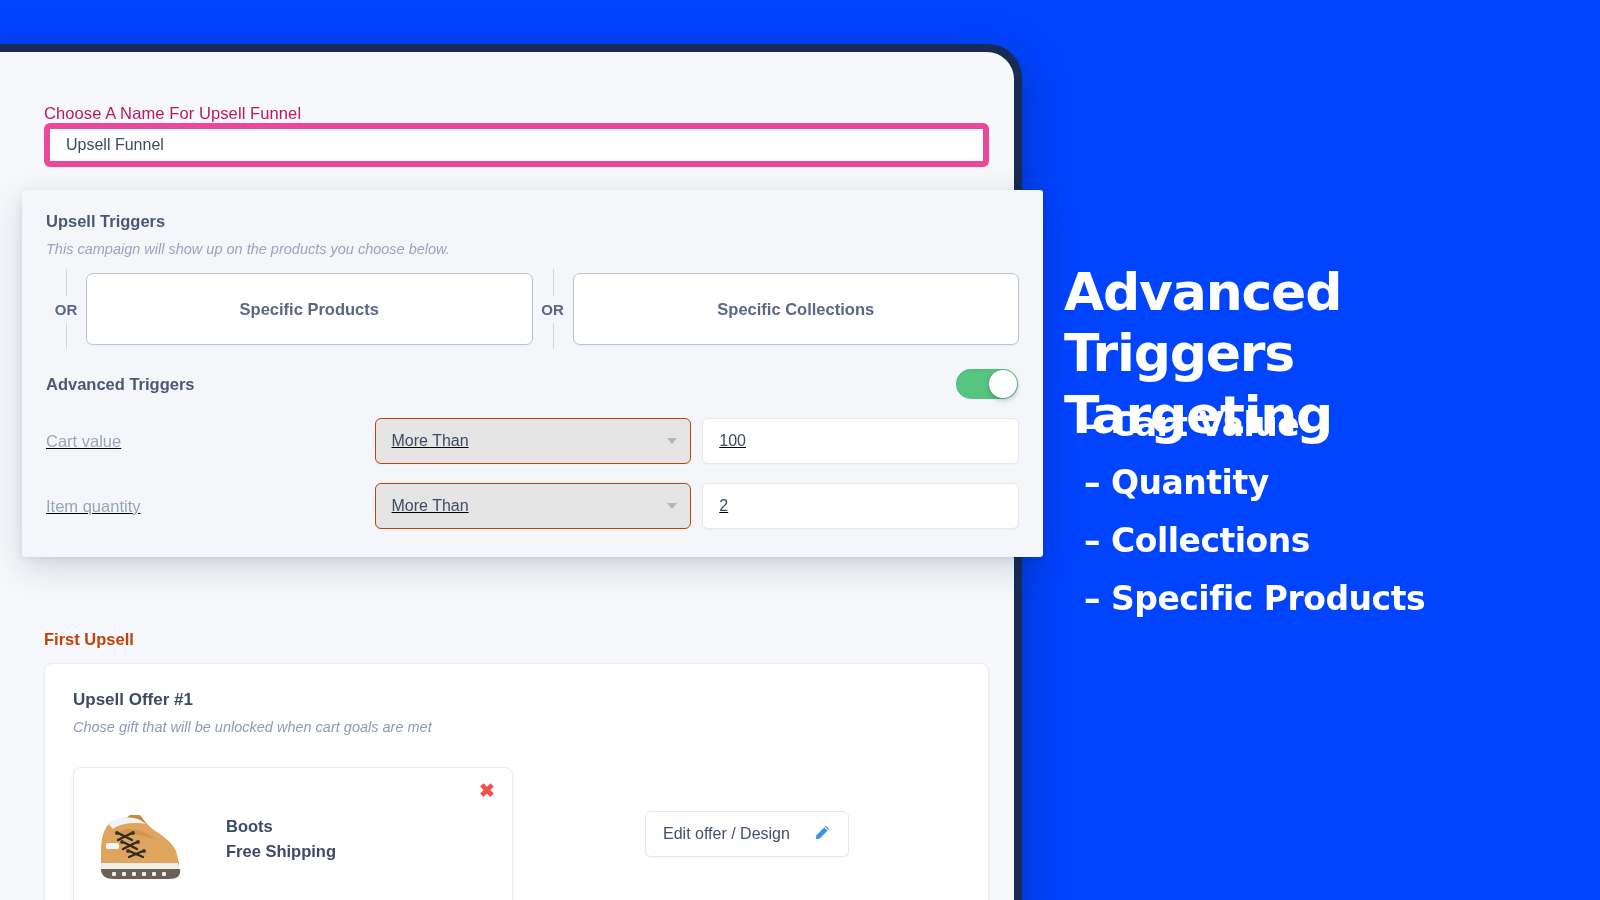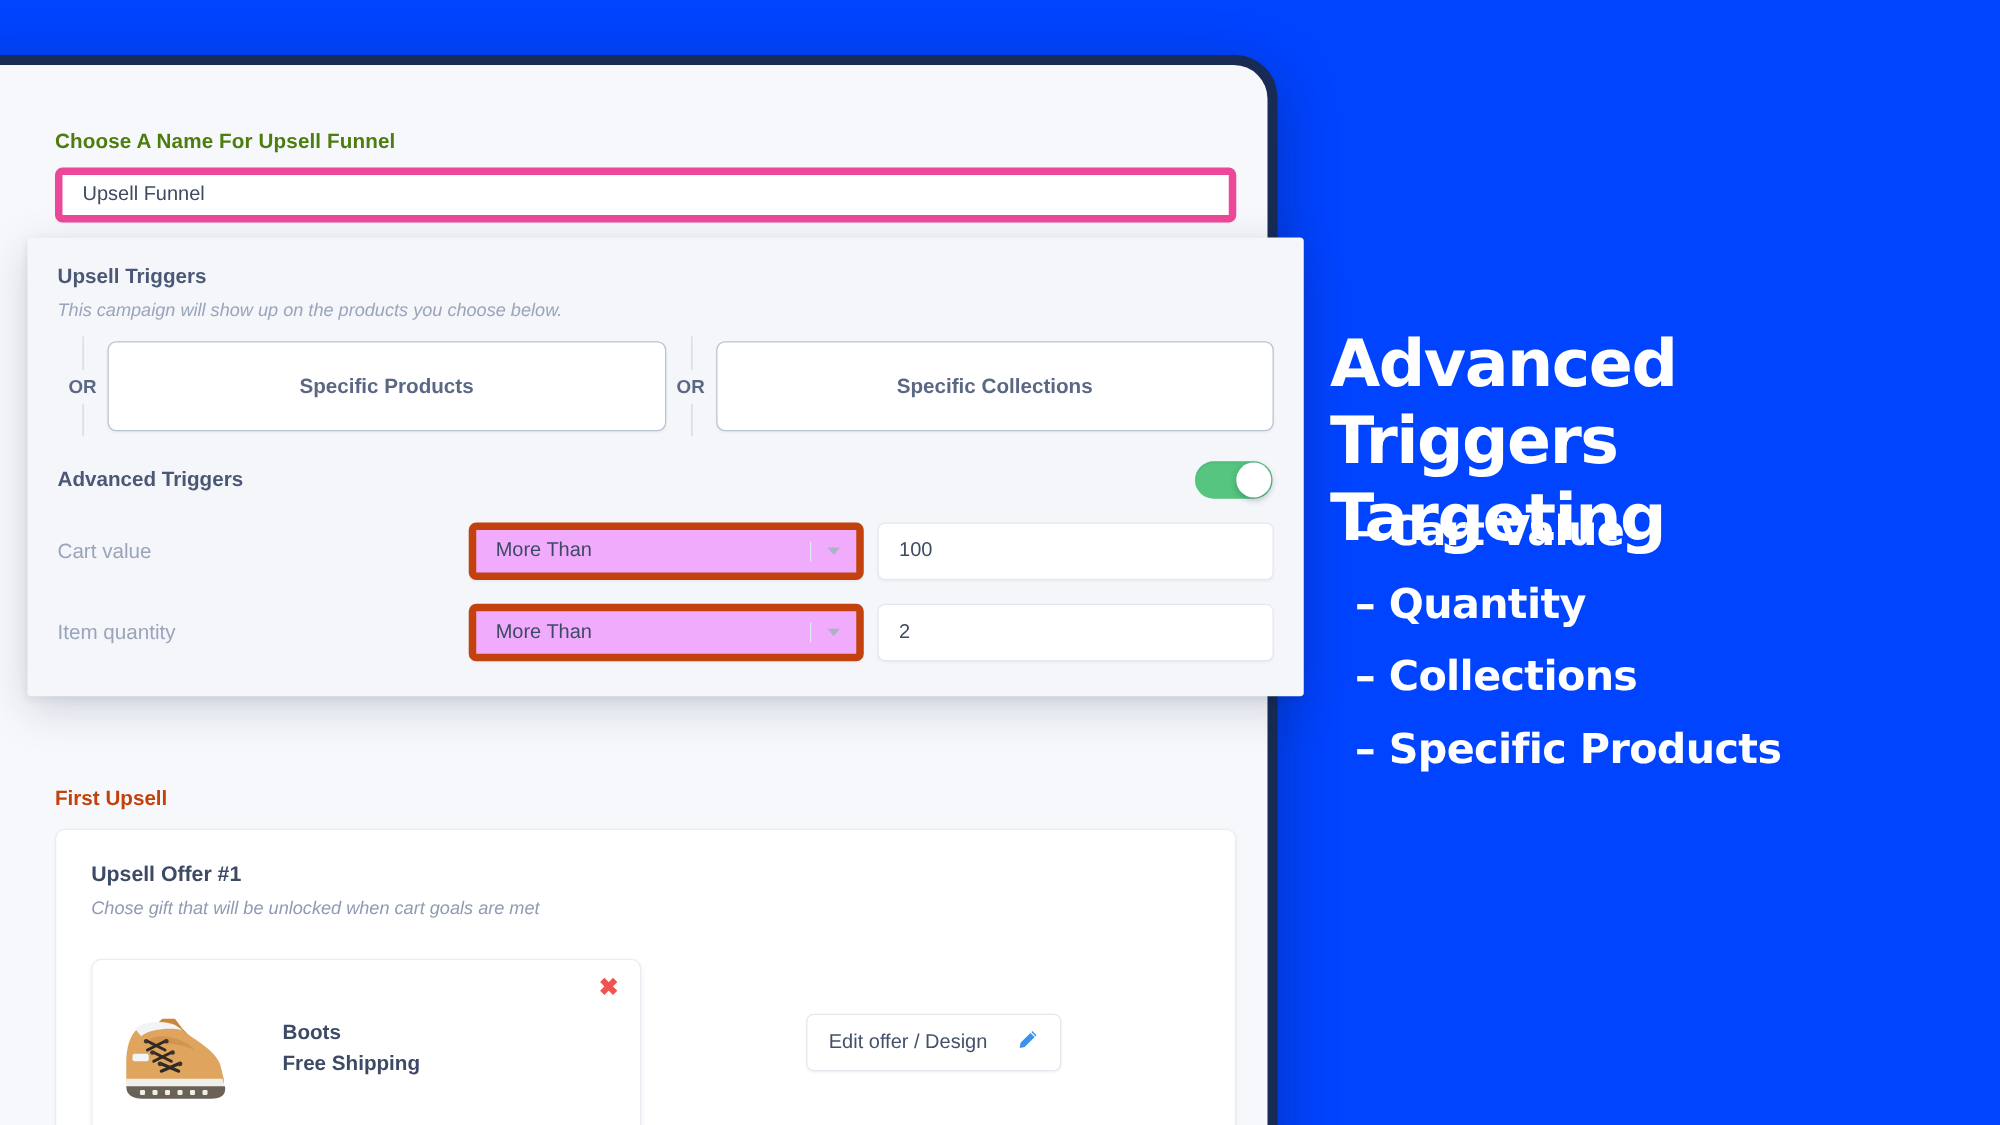--- a/index.html
+++ b/index.html
@@ -26,22 +26,22 @@
     left: 8px; top: 8px; right: 8px; bottom: 0;
     background: #f6f8fb;
     border-radius: 27px 27px 0 0;
     overflow: hidden;
   }
 
   
   .page-pad { position: absolute; left: 96px; top: 52px; right: 32px; }
 
   .field-label {
-    font-size: 16.5px; font-weight: bold; color: #4d7c0f;
-    letter-spacing: .1px; margin-bottom: 11px;
+    font-size: 16.5px; font-weight: normal; color: #be185d;
+    letter-spacing: .1px; margin-bottom: 0;
   }
   .text-input {
     width: 945px; height: 44px;
     background: #ffffff;
     border: 6px solid #ec4899;
     border-radius: 6px;
     display: flex; align-items: center;
     padding: 0 16px;
     font-size: 16px; color: #3e4a64;
     box-shadow: 0 1px 2px rgba(20,35,70,.035);
@@ -153,25 +153,25 @@
   .toggle .on-txt {
     position: absolute; left: 11px; top: 50%; transform: translateY(-50%);
     font-size: 10.5px; font-weight: bold; color: #ffffff; letter-spacing: .5px; margin-left: 26px;
   }
   .toggle .knob {
     position: absolute; right: 1px; top: 1px;
     width: 28px; height: 28px; border-radius: 50%;
     background: #ffffff; box-shadow: 0 2px 5px rgba(20,35,70,.3);
   }
 
-  .cond-row { display: flex; align-items: center; margin-top: 19px; }
+  .cond-row { display: flex; align-items: center; margin-top: 19px; text-decoration: underline; }
   .cond-label { width: 330px; font-size: 16.5px; color: #9aa5bb; }
   .select-box {
     width: 318px; height: 46px;
-    background: #f0abfc; border: 6px solid #c2410c; border-radius: 6px;
+    background: #e5e5e5; border: 1px solid #c2410c; border-radius: 6px;
     display: flex; align-items: center; position: relative;
     padding: 0 16px; font-size: 16px; color: #3e4a64; cursor: pointer;
     box-shadow: 0 1px 2px rgba(20,35,70,.035);
   }
   .select-box .divider {
     position: absolute; right: 36px; top: 9px; bottom: 9px; width: 1px; background: #e3e8ef;
   }
   .select-box .caret {
     position: absolute; right: 13px; top: 50%; transform: translateY(-50%);
     width: 0; height: 0; border-left: 5px solid transparent;

